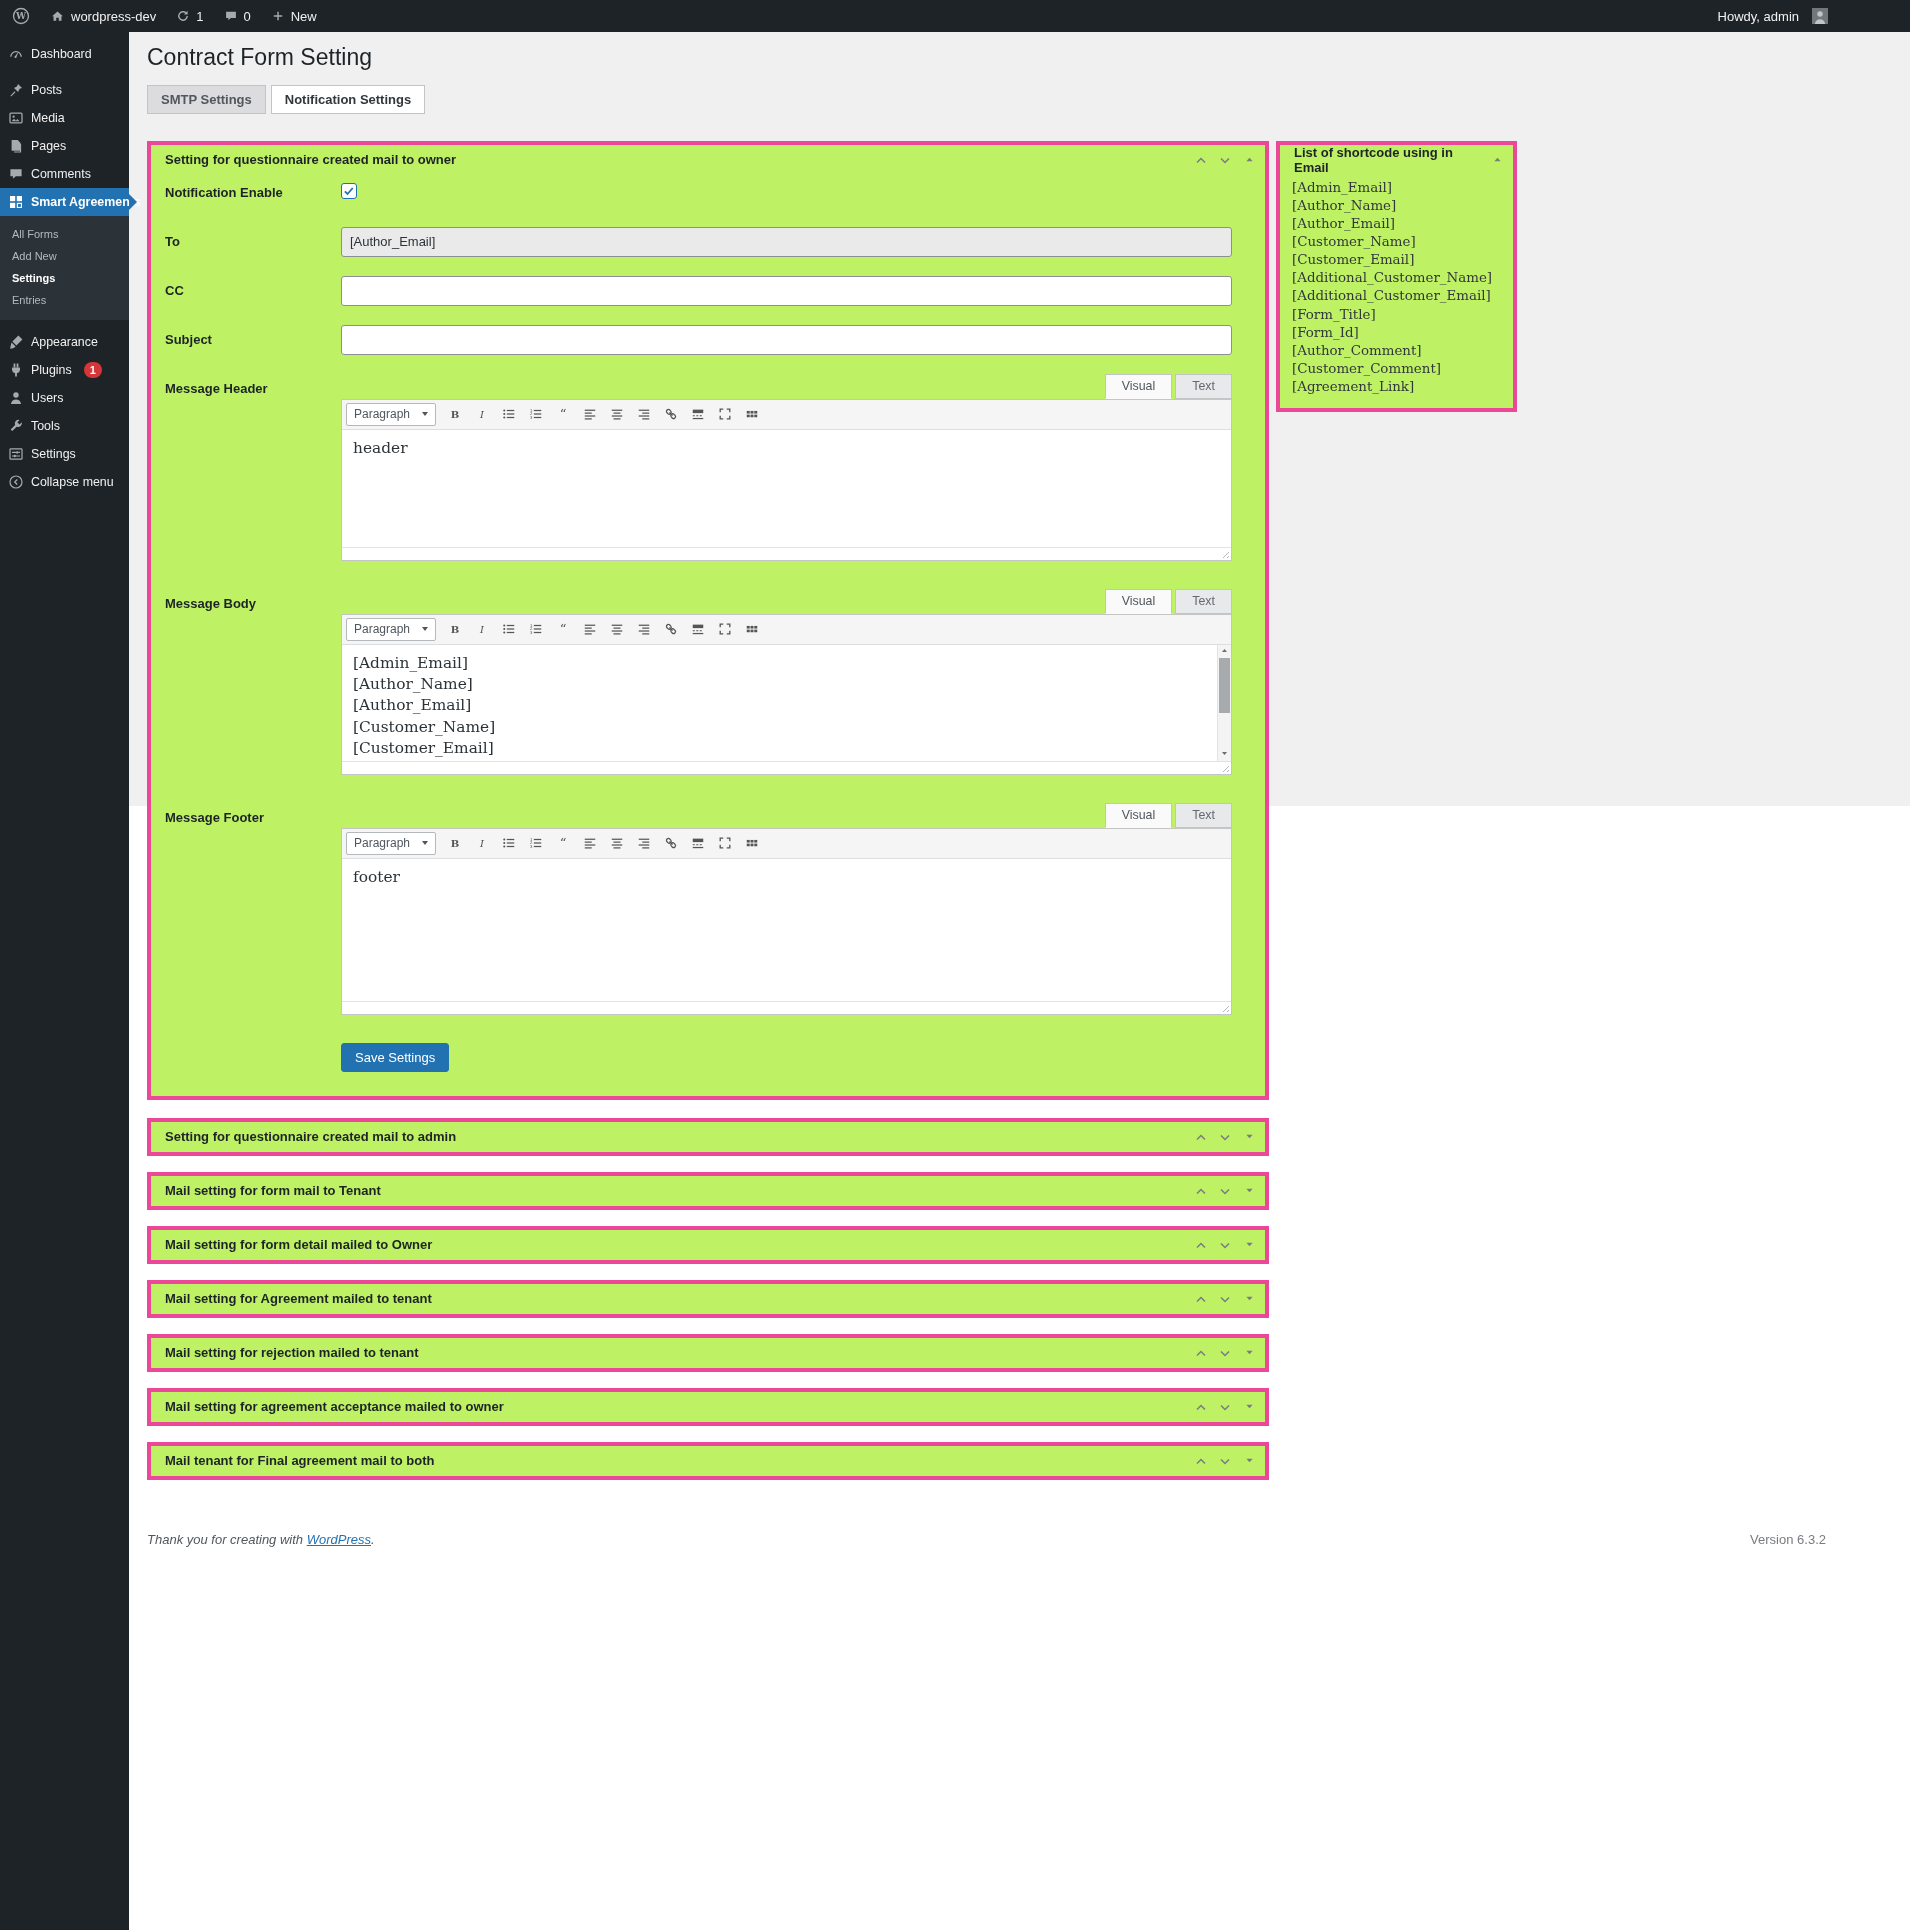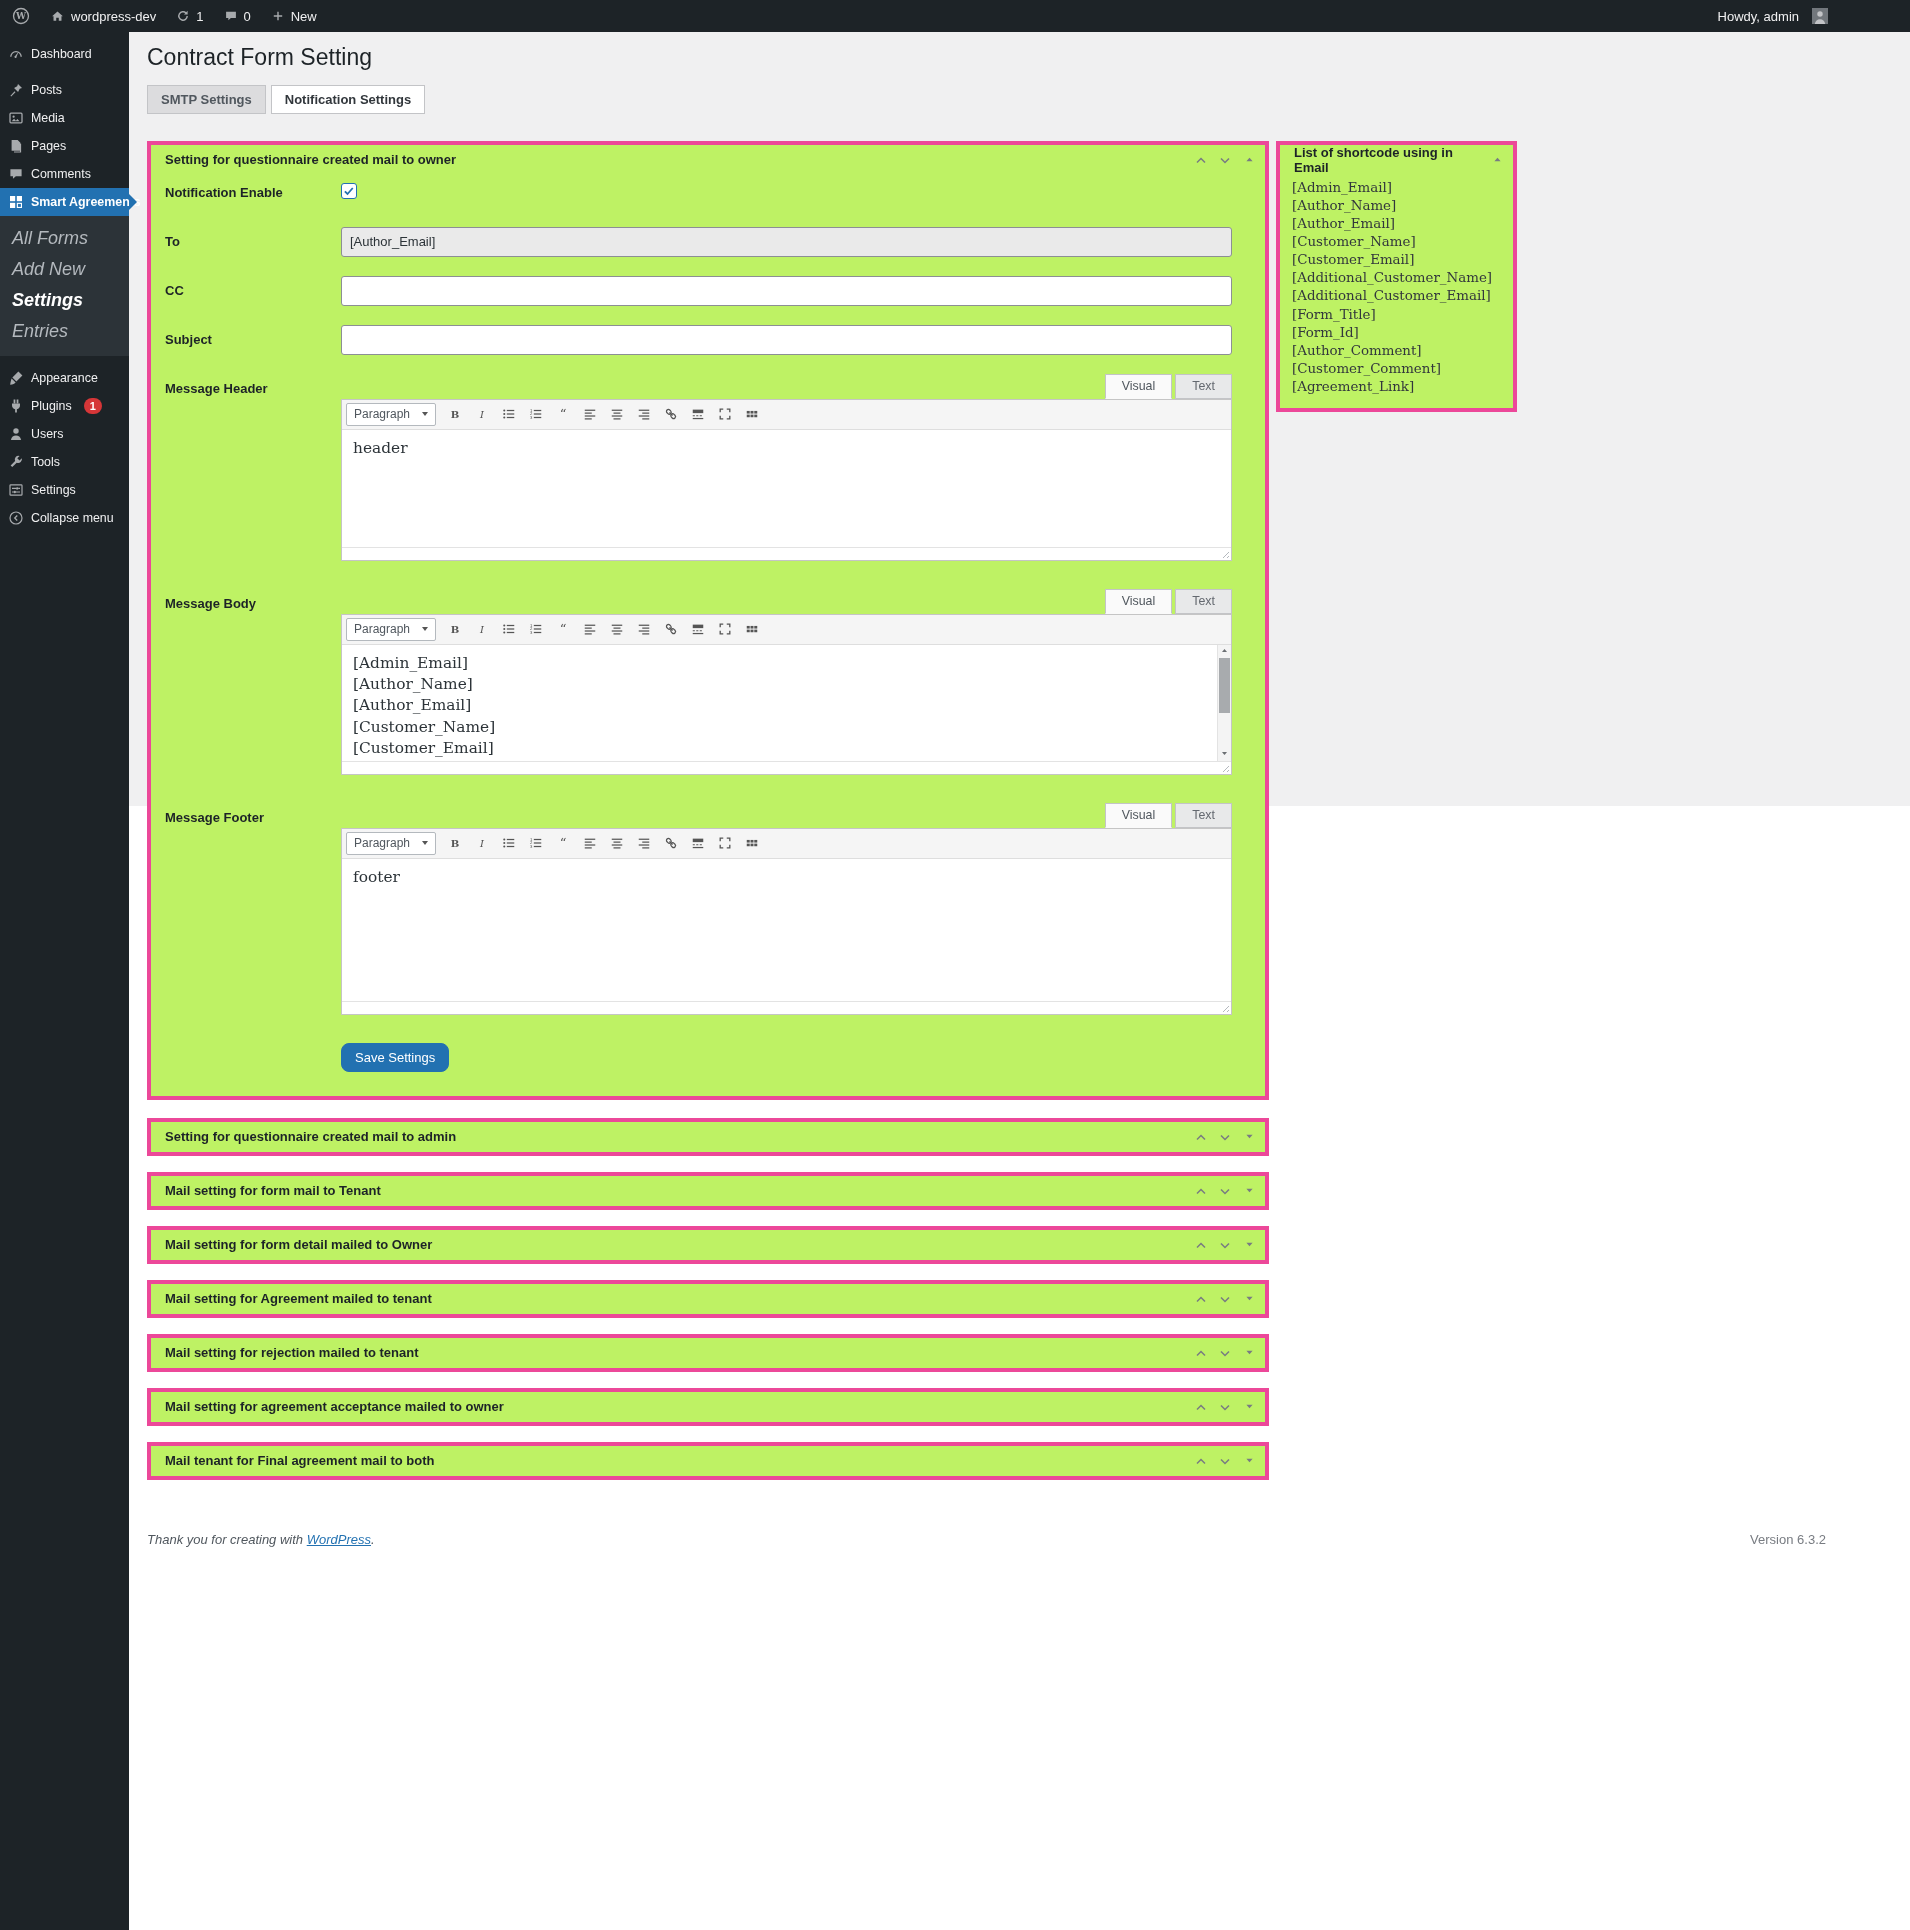--- a/index.html
+++ b/index.html
@@ -42,21 +42,21 @@
   .menu-item.active > .menu-link .menu-icon { color:#fff; }
   .menu-item.active > .menu-link::after {
     content:""; position:absolute; right:-8px; top:50%; transform:translateY(-50%);
     border:8px solid transparent; border-right:0; border-left:8px solid #2271b1;
   }
   .menu-badge {
     background:#d63638; color:#fff; font-size:11px; font-weight:bold;
     border-radius:9px; padding:0 6px; line-height:16px; margin-left:5px;
   }
   .submenu { list-style:none; margin:0; padding:7px 0 9px; background:#2c3338; }
-  .submenu-item { display:block; padding:5px 12px; color:#b4b9be; font-size:18px; cursor:pointer;font-style:italic; }
+  .submenu-item { display:block; padding:5px 12px; color:#b4b9be; font-size:11px; cursor:pointer; }
   .submenu-item.active { color:#fff; font-weight:bold; }
 
   
   .content { position:absolute; left:129px; top:32px; width:1781px; height:1898px; background:#fff; }
   .gray-band { position:absolute; top:0; left:0; width:100%; height:774px; background:#f0f0f1; }
   .content-inner { position:relative; z-index:1; padding-left:18px; }
 
   h1.page-title { font-size:23px; font-weight:400; margin:0; padding-top:11px; line-height:1.3; color:#1d2327; }
 
   .nav-tabs { display:flex; gap:5px; margin-top:12px; }
@@ -134,21 +134,21 @@
   .sb-thumb { position:absolute; left:1px; top:13px; width:11px; height:55px; background:#a8abae; cursor:pointer; }
   .mce-statusbar { position:relative; height:13px; background:#fff; border-top:1px solid #e3e3e3; }
   .resize-grip {
     position:absolute; right:2px; bottom:2px; width:9px; height:9px; cursor:nwse-resize;
     background:repeating-linear-gradient(135deg, transparent 0 2px, #b4b9be 2px 3px);
     clip-path:polygon(100% 0, 100% 100%, 0 100%);
   }
 
   .btn-primary {
     display:inline-block; margin-left:176px; background:#2271b1; border:1px solid #2271b1;
-    color:#fff; font-size:13px; padding:6px 13px; border-radius:8px; cursor:pointer;
+    color:#fff; font-size:13px; padding:6px 13px; border-radius:3px; cursor:pointer;
   }
 
   #collapsed-panels .postbox { margin-bottom:16px; }
 
   
   .shortcode-list {
     list-style:none; margin:2px 0 0; padding:2px 12px 12px;
     font-family:"DejaVu Serif", serif; font-size:13.4px; line-height:1.35; color:#32373c;
   }
 

